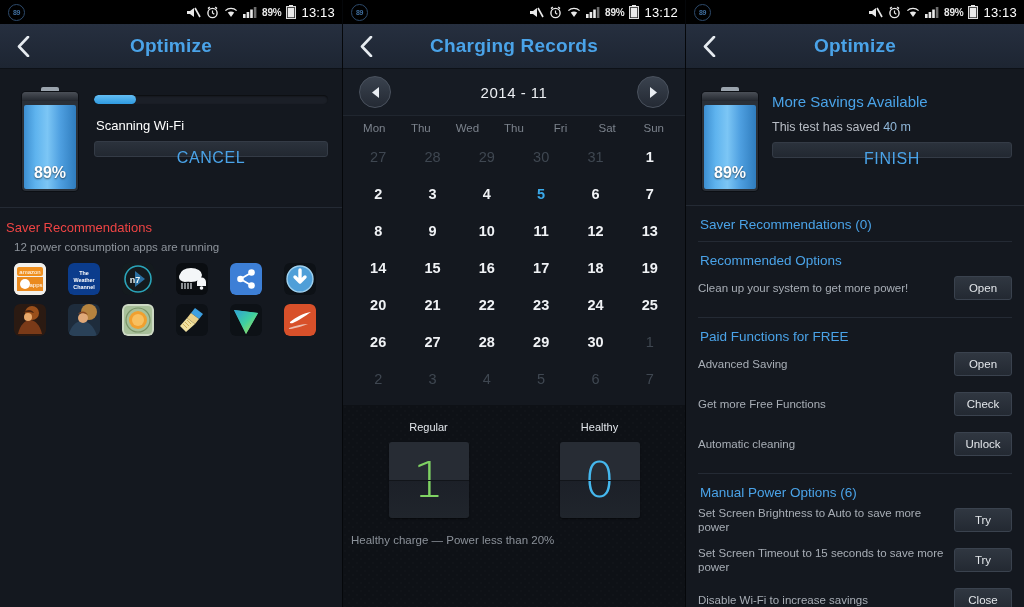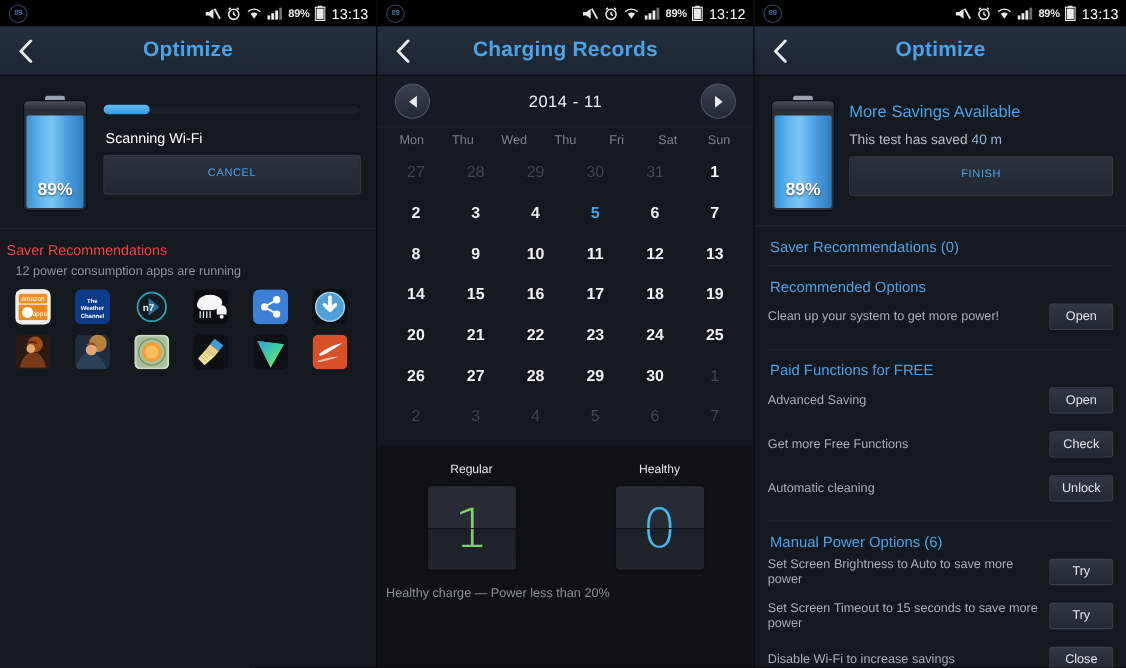--- a/index.html
+++ b/index.html
@@ -47,23 +47,23 @@
              background:linear-gradient(90deg,#3d8fd1 0%,#5eb3ee 22%,#7cc6f5 45%,#4e9fe0 70%,#2f7cbd 100%);}
   .batt-pct{position:absolute;left:0;right:0;bottom:9px;text-align:center;
             color:#fff;font-size:16px;font-weight:bold;
             text-shadow:0 1px 2px rgba(0,0,0,.6);}
   .opt-right{flex:1;margin-left:16px;padding-top:12px;}
   .pbar{height:9px;border-radius:5px;background:#1b1f27;
         box-shadow:inset 0 1px 2px rgba(0,0,0,.7);overflow:hidden;}
   .pbar-fill{height:100%;border-radius:5px;
              background:linear-gradient(#63bdf3,#2f9ae0);}
   .scan-txt{color:#ffffff;font-size:13px;margin:14px 0 8px 2px;}
-  .btn-wide{display:block;width:100%;height:36px;border:1px solid #343b46;
+  .btn-wide{display:block;width:100%;height:16px;border:1px solid #343b46;
             border-radius:3px;background:linear-gradient(#2b323c,#222831);
-            color:#4aa3e8;font-size:10px;font-family:inherit;letter-spacing:.6px;
+            color:#4aa3e8;font-size:16px;font-family:inherit;letter-spacing:.6px;
             text-align:center;line-height:32px;box-sizing:border-box;}
 
   .sec-title{color:#ef4444;font-size:13px;padding:12px 14px 0 6px;}
   .sec-sub{color:#8e949c;font-size:11.5px;padding:6px 14px 0 14px;}
   .apps{padding:10px 14px 0 14px;}
   .approw{display:flex;gap:22px;margin-bottom:9px;}
   .appico{width:32px;height:32px;border-radius:6px;flex:none;position:relative;
           overflow:hidden;font-size:0;}
 
   

